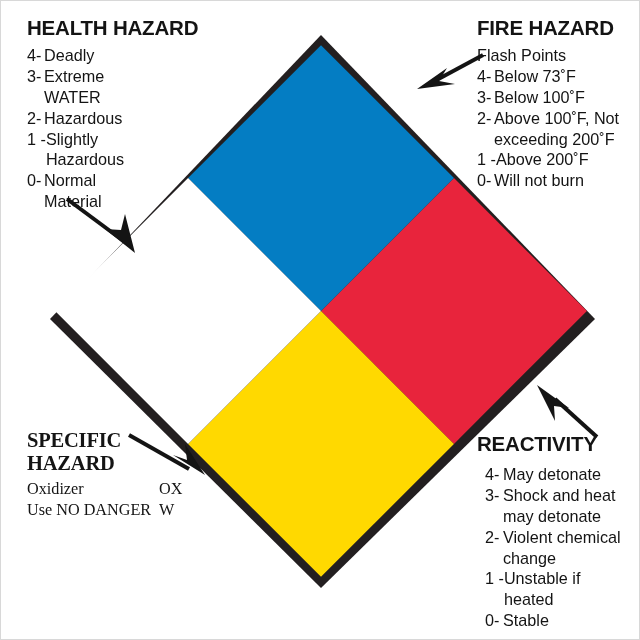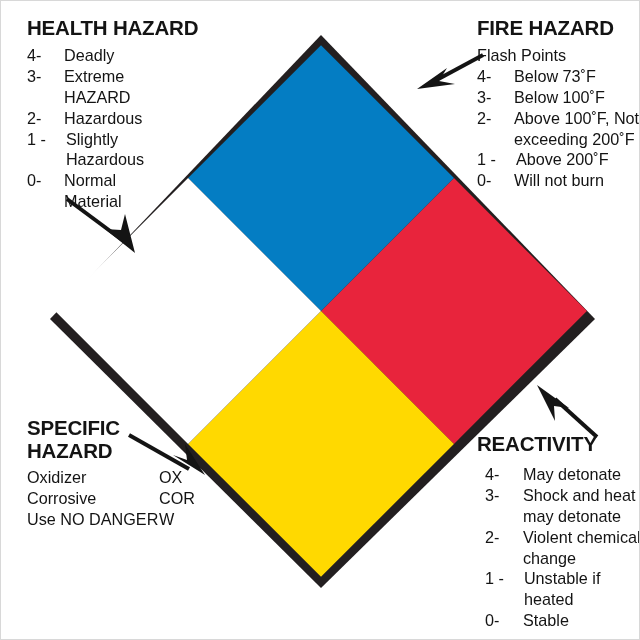--- a/index.html
+++ b/index.html
@@ -56,31 +56,30 @@
     display: flex;
     align-items: flex-start;
     white-space: pre-line;
   }
   .lvl {
     flex: 0 0 auto;
     min-width: 17px;
   }
   .lvl-txt {
     flex: 1 1 auto;
-    margin-left: 20px;
   }
   .plain-line {
     font-size: 16.2px;
     line-height: 1.29;
   }
 
   
   #panel-health   { left: 26px;  top: 16px;  width: 190px; }
   #panel-fire     { left: 476px; top: 16px;  width: 168px; }
-  #panel-specific { left: 26px;  top: 416px; width: 215px; }
+  #panel-specific { left: 26px;  top: 428px; width: 215px; font-family: Liberation Serif, serif; }
   #panel-reactivity { left: 476px; top: 432px; width: 170px; }
 
   #panel-specific .panel-title { font-size: 20.5px; line-height: 1.1; }
   #panel-reactivity .panel-list { margin-top: 8px; padding-left: 8px; }
   #panel-reactivity .lvl { min-width: 18px; }
 
   
   .sh-table {
     border-collapse: collapse;
     font-size: 16.2px;
@@ -147,21 +146,21 @@
   <div class="panel" id="panel-health">
     <div class="panel-title">HEALTH HAZARD</div>
     <ul class="panel-list">
       <li>
         <span class="lvl">4-</span>
         <span class="lvl-txt">Deadly</span>
       </li>
       <li>
         <span class="lvl">3-</span>
         <span class="lvl-txt">Extreme
-HAZARD</span>
+WATER</span>
       </li>
       <li>
         <span class="lvl">2-</span>
         <span class="lvl-txt">Hazardous</span>
       </li>
       <li>
         <span class="lvl">1 -</span>
         <span class="lvl-txt">Slightly
 Hazardous</span>
       </li>
@@ -204,24 +203,20 @@
   <div class="panel" id="panel-specific">
     <div class="panel-title">SPECIFIC
 HAZARD</div>
     <table class="sh-table">
       <tbody>
         <tr>
           <td class="sh-name">Oxidizer</td>
           <td class="sh-code">OX</td>
         </tr>
         <tr>
-          <td class="sh-name">Corrosive</td>
-          <td class="sh-code">COR</td>
-        </tr>
-        <tr>
           <td class="sh-name">Use NO DANGER</td>
           <td class="sh-code">W</td>
         </tr>
       </tbody>
     </table>
   </div>
 
   <div class="panel" id="panel-reactivity">
     <div class="panel-title">REACTIVITY</div>
     <ul class="panel-list">

